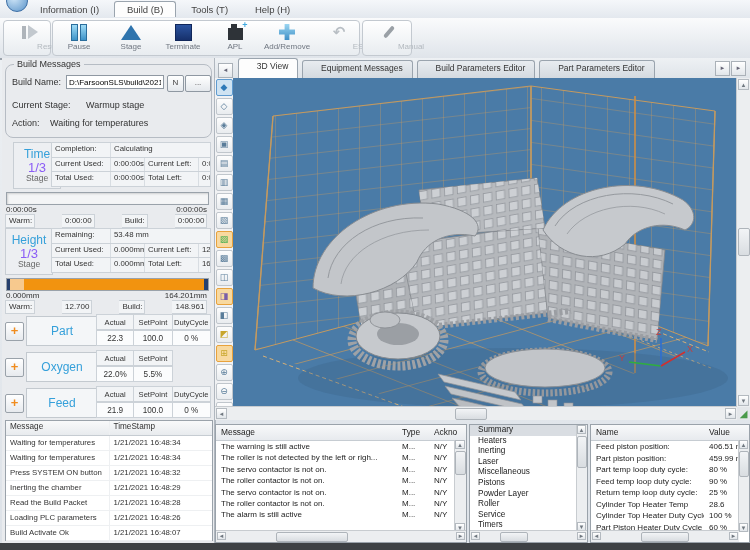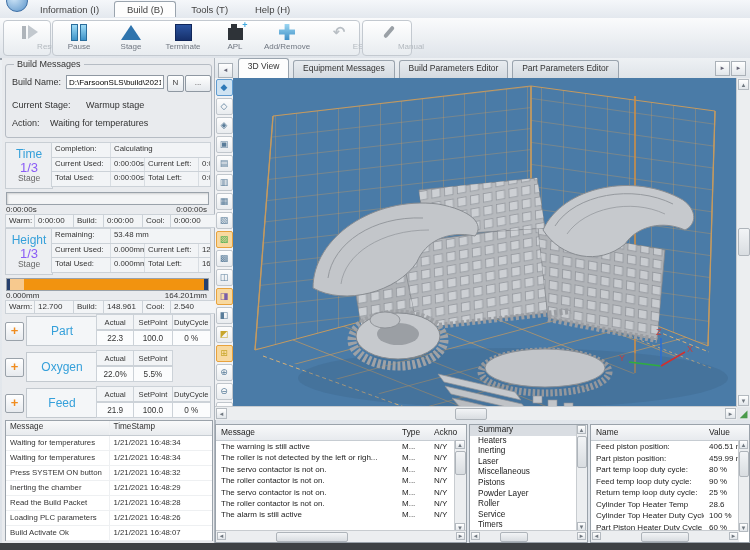--- a/index.html
+++ b/index.html
@@ -37,40 +37,40 @@
   .person:before{content:"";position:absolute;left:2px;top:0;width:5px;height:5px;border-radius:50%;}
   .person:after{content:"";position:absolute;left:0;top:5px;width:9px;height:7px;border-radius:5px 5px 1px 1px;}
   .person.p1:before{background:#d98d2f;} .person.p1:after{background:#67a845;}
   .person.p2:before{background:#8d99a8;} .person.p2:after{background:#3f6fb5;}
   .person.p2{margin-left:-4px;margin-top:2px;}
   .ic-lock{position:relative;width:13px;height:16px;}
   .ic-lock:before{content:"";position:absolute;left:2px;top:0;width:7px;height:8px;border:2px solid #9aa0a6;border-bottom:none;border-radius:6px 6px 0 0;}
   .ic-lock:after{content:"";position:absolute;left:0;top:6px;width:12px;height:9px;border-radius:50%;background:radial-gradient(circle at 40% 35%,#7fc0ec,#1d5fa0);}
   
   .leftpanel{left:2px;top:58px;width:212px;height:485px;background:#e9ebee;border-right:2px solid #b0b7bf;}
-  .grpbox{position:absolute;left:3px;width:205px;border:1px solid #b6bcc4;border-radius:3px;background:#e9ebee;}
+  .grpbox{position:absolute;left:3px;width:205px;border:1px solid #b6bcc4;border-radius:8px;background:#e9ebee;}
   .grptitle{position:absolute;top:-6px;left:8px;background:#e9ebee;padding:0 3px;font-size:9px;color:#333;}
   .flbl{font-size:9px;color:#333;}
   .input{background:#fff;border:1px solid #8f98a2;font-size:8px;padding:0 2px;height:14px;box-sizing:border-box;width:100%;}
   .smallbtn{position:absolute;height:15px;background:linear-gradient(#fff,#e4e8ec);border:1px solid #8f98a2;border-radius:2px;
             font-size:8px;text-align:center;line-height:13px;color:#444;}
   .stagehdr{position:absolute;left:3px;width:46px;height:45px;border:1px solid #c8ced4;background:#edeff2;
             display:flex;flex-direction:column;align-items:center;justify-content:center;line-height:1.05;}
   .stagehdr .t1{color:#35a0da;font-size:12px;}
   .stagehdr .t2{color:#8b5cf6;font-size:13px;}
   .stagehdr .t3{color:#666;font-size:8.5px;}
   .infogrid{position:absolute;left:49px;width:160px;height:45px;display:flex;flex-direction:column;border-radius:22px;}
   .irow{flex:1;display:flex;border:1px solid #ccd2d8;border-top:none;box-sizing:border-box;background:#f2f4f6;}
   .irow:first-child{border-top:1px solid #ccd2d8;}
   .icell{font-size:7.8px;color:#333;padding:1px 2px 0 3px;white-space:nowrap;overflow:hidden;box-sizing:border-box;}
   .icell.b{border-left:1px solid #d8dde2;}
   .pbar{position:absolute;left:4px;width:201px;height:11px;border:1px solid #9aa2aa;background:#f4f5f6;box-shadow:inset 1px 1px 2px rgba(0,0,0,.15);}
   .pbar .seg{position:absolute;top:0;bottom:0;}
   .rangerow{position:absolute;left:4px;width:201px;font-size:8px;color:#333;}
-  .wbcrow{position:absolute;left:3px;width:232px;height:14px;display:flex;}
+  .wbcrow{position:absolute;left:3px;width:232px;height:14px;display:flex;gap:27px;}
   .wbccell{border:1px solid #ccd2d8;border-left:none;background:#f2f4f6;font-size:8px;padding:1px 2px 0 3px;box-sizing:border-box;white-space:nowrap;}
   .wbccell:first-child{border-left:1px solid #ccd2d8;}
   .gauge{position:absolute;left:0;width:212px;height:33px;}
   .plusbtn{position:absolute;left:3px;top:8px;width:17px;height:17px;background:linear-gradient(#fff,#e7eaee);
            border:1px solid #9aa2aa;border-radius:2px;color:#f08c1e;font-size:13px;font-weight:bold;text-align:center;line-height:15px;}
   .gname{position:absolute;left:24px;top:2px;width:70px;height:28px;border:1px solid #c3c9cf;background:#f4f6f8;
          color:#35a0da;font-size:12px;display:flex;align-items:center;justify-content:center;}
   .gcols{position:absolute;left:94px;top:0;width:115px;height:32px;display:flex;flex-direction:column;}
   .ghrow,.gvrow{display:flex;flex:1;}
   .gcell{width:38.3px;box-sizing:border-box;border:1px solid #ccd2d8;border-left:none;background:#f2f4f6;
@@ -78,21 +78,21 @@
   .gcell:first-child{border-left:1px solid #ccd2d8;}
   .gvrow .gcell{font-size:8.2px;background:#fbfcfd;}
   .logtbl{position:absolute;left:3px;top:362px;width:206px;height:119px;border:1px solid #9aa2aa;background:#fff;}
   .loghdr{display:flex;height:14px;background:linear-gradient(#f8f9fa,#e8ebee);border-bottom:1px solid #c6ccd2;}
   .loghdr div{font-size:8.2px;padding:1px 0 0 4px;color:#333;}
   .logrow{display:flex;height:14px;border-bottom:1px solid #eef0f2;}
   .logrow div{font-size:7.8px;padding:2px 0 0 4px;white-space:nowrap;overflow:hidden;}
   .lc1{width:100px;} .lc2{width:100px;border-left:1px solid #eef0f2;}
   
   .tabstrip{left:215px;top:58px;width:535px;height:20px;background:linear-gradient(#eef1f4,#dfe4e9);border-bottom:1px solid #9aa2ab;}
-  .tab{display:inline-block;height:15px;padding:2px 9px 0 9px;font-size:8.5px;color:#333;background:linear-gradient(#e8ecf0,#d4dae0);
+  .tab{display:inline-block;height:15px;padding:2px 9px 0 18px;font-size:8.5px;color:#333;background:linear-gradient(#e8ecf0,#d4dae0);
        border:1px solid #9aa4ae;border-bottom:none;border-radius:3px 3px 0 0;margin-right:1px;vertical-align:bottom;}
   .tab.active{background:#fdfdfd;height:17px;}
   .tsbtn{display:inline-block;width:13px;height:13px;margin:3px 2px 0 3px;background:linear-gradient(#fff,#e2e6ea);
          border:1px solid #aab1b8;font-size:6px;color:#667;text-align:center;line-height:12px;vertical-align:bottom;}
   .viewport{left:215px;top:78px;width:535px;height:342px;background:#eceef0;}
   .viewbar{position:absolute;left:0;top:0;width:18px;height:329px;background:#f1f2f4;border-right:1px solid #c5cbd1;}
   .vbtn{width:15px;height:15px;margin:1px auto 2px auto;background:linear-gradient(#fdfdfd,#e9ecef);border:1px solid #c0c6cc;
         border-radius:2px;font-size:9px;line-height:14px;text-align:center;color:#5a7d9a;}
   .vbtn.sel{background:#cfe3f2;border-color:#5f9bd0;color:#2f7ab8;}
   .vbtn.hl{background:#f8d9a0;border-color:#e8a23c;}
@@ -202,21 +202,21 @@
     </span>
     <span class="smallbtn" style="left:161px;top:10px;width:15px;">N</span>
     <span class="smallbtn" style="left:179px;top:10px;width:24px;">...</span>
     <span class="flbl abs" style="left:6px;top:35px;">Current Stage:</span>
     <span class="flbl abs" style="left:80px;top:35px;">Warmup stage</span>
     <span class="flbl abs" style="left:6px;top:53px;">Action:</span>
     <span class="flbl abs" style="left:44px;top:53px;">Waiting for temperatures</span>
   </div>
 
   <div class="abs" style="left:0;top:84px;width:212px;height:82px;">
-    <div class="stagehdr" style="top:0;">
+    <div class="stagehdr" style="top:0;margin-left:8px;">
       <span class="t1">Time</span>
       <span class="t2">1/3</span>
       <span class="t3">Stage</span>
     </div>
     <div class="infogrid" style="top:0;">
       <div class="irow">
           <div class="icell" style="width:58px;">Completion:</div>
           <div class="icell b" style="flex:1;">Calculating</div>
         </div>
       <div class="irow">

